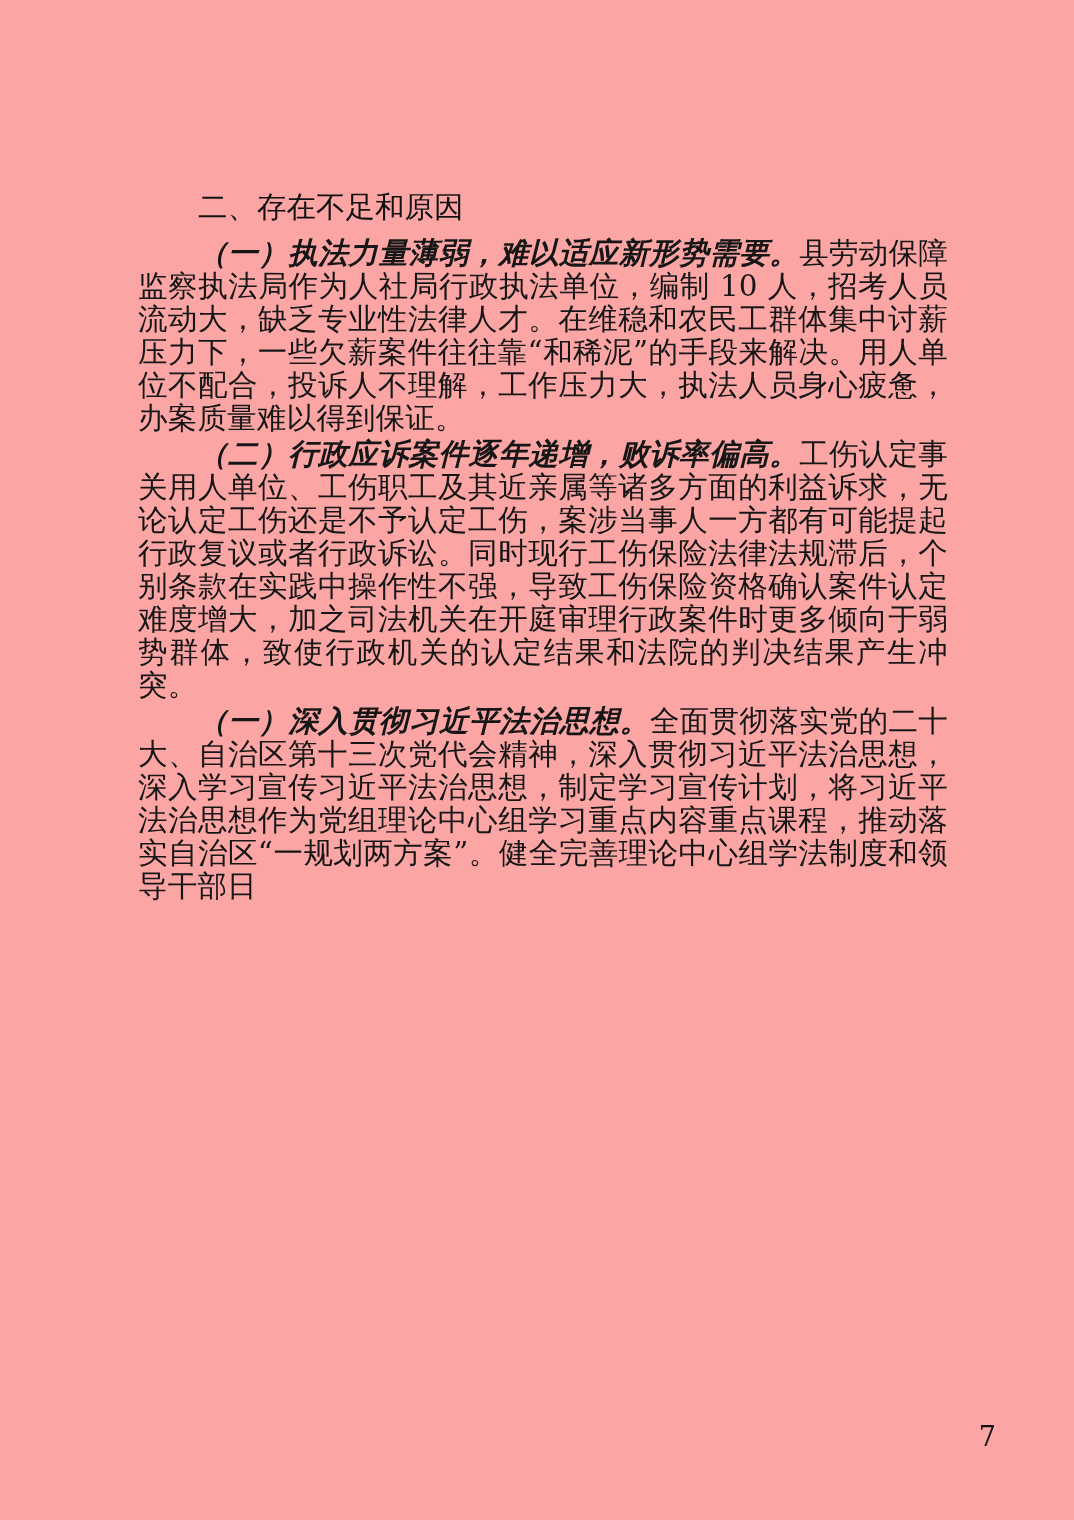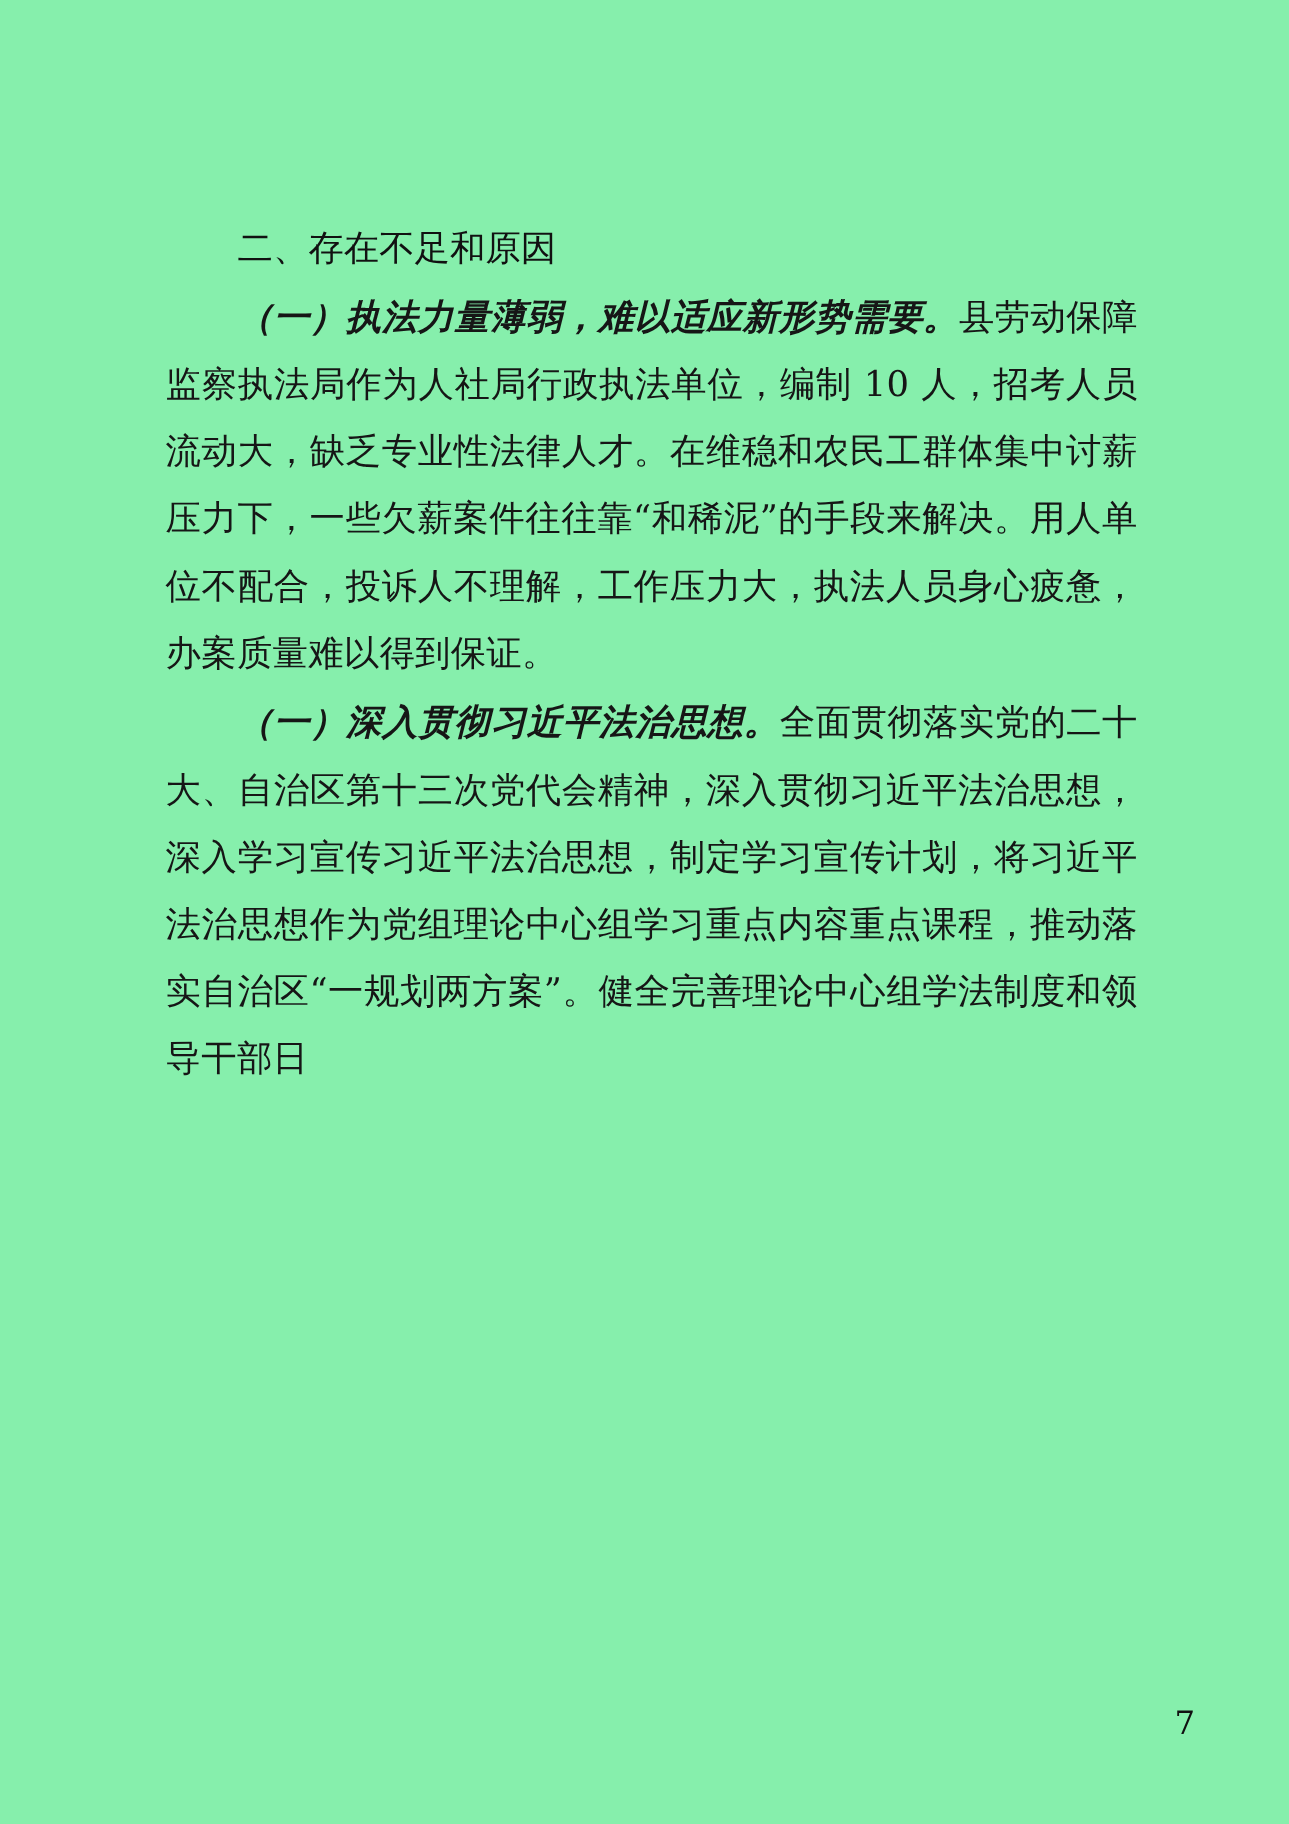--- a/index.html
+++ b/index.html
@@ -7,34 +7,34 @@
     padding: 0;
     background: #ffffff;
   }
   body {
     font-family: "DejaVu Sans", "Liberation Sans", sans-serif;
   }
   .page {
     position: relative;
     width: 1074px;
     height: 1520px;
-    background: #86efac;
+    background: #fca5a5;
     overflow: hidden;
     box-sizing: border-box;
   }
   .content {
     position: absolute;
     left: 138px;
     top: 180px;
     width: 810px;
   }
   .para {
     font-family: "DejaVu Serif", "Liberation Serif", serif;
     font-size: 29.5px;
-    line-height: 56px;
+    line-height: 33px;
     color: #161616;
     text-align: justify;
     text-justify: inter-ideograph;
     margin: 0 0 2px 0;
     letter-spacing: 0.2px;
   }
   .indent {
     text-indent: 60px;
   }
   .heading {
@@ -64,20 +64,21 @@
 </head>
 <body>
 
 <div class="page">
   <div class="content">
 
     <p class="heading">二、存在不足和原因</p>
 
     <p class="para indent"><span class="lead">（一）执法力量薄弱，难以适应新形势需要。</span><span>县劳动保障监察执法局作为人社局行政执法单位，编制 10 人，招考人员流动大，缺乏专业性法律人才。在维稳和农民工群体集中讨薪压力下，一些欠薪案件往往靠“和稀泥”的手段来解决。用人单位不配合，投诉人不理解，工作压力大，执法人员身心疲惫，办案质量难以得到保证。</span></p>
 
+    <p class="para indent"><span class="lead">（二）行政应诉案件逐年递增，败诉率偏高。</span><span>工伤认定事关用人单位、工伤职工及其近亲属等诸多方面的利益诉求，无论认定工伤还是不予认定工伤，案涉当事人一方都有可能提起行政复议或者行政诉讼。同时现行工伤保险法律法规滞后，个别条款在实践中操作性不强，导致工伤保险资格确认案件认定难度增大，加之司法机关在开庭审理行政案件时更多倾向于弱势群体，致使行政机关的认定结果和法院的判决结果产生冲突。</span></p>
 
 
 
     <p class="para indent"><span class="lead">（一）深入贯彻习近平法治思想。</span><span>全面贯彻落实党的二十大、自治区第十三次党代会精神，深入贯彻习近平法治思想，深入学习宣传习近平法治思想，制定学习宣传计划，将习近平法治思想作为党组理论中心组学习重点内容重点课程，推动落实自治区“一规划两方案”。健全完善理论中心组学法制度和领导干部日</span></p>
 
   </div>
 
   <div class="page-number">7</div>
 </div>
 

